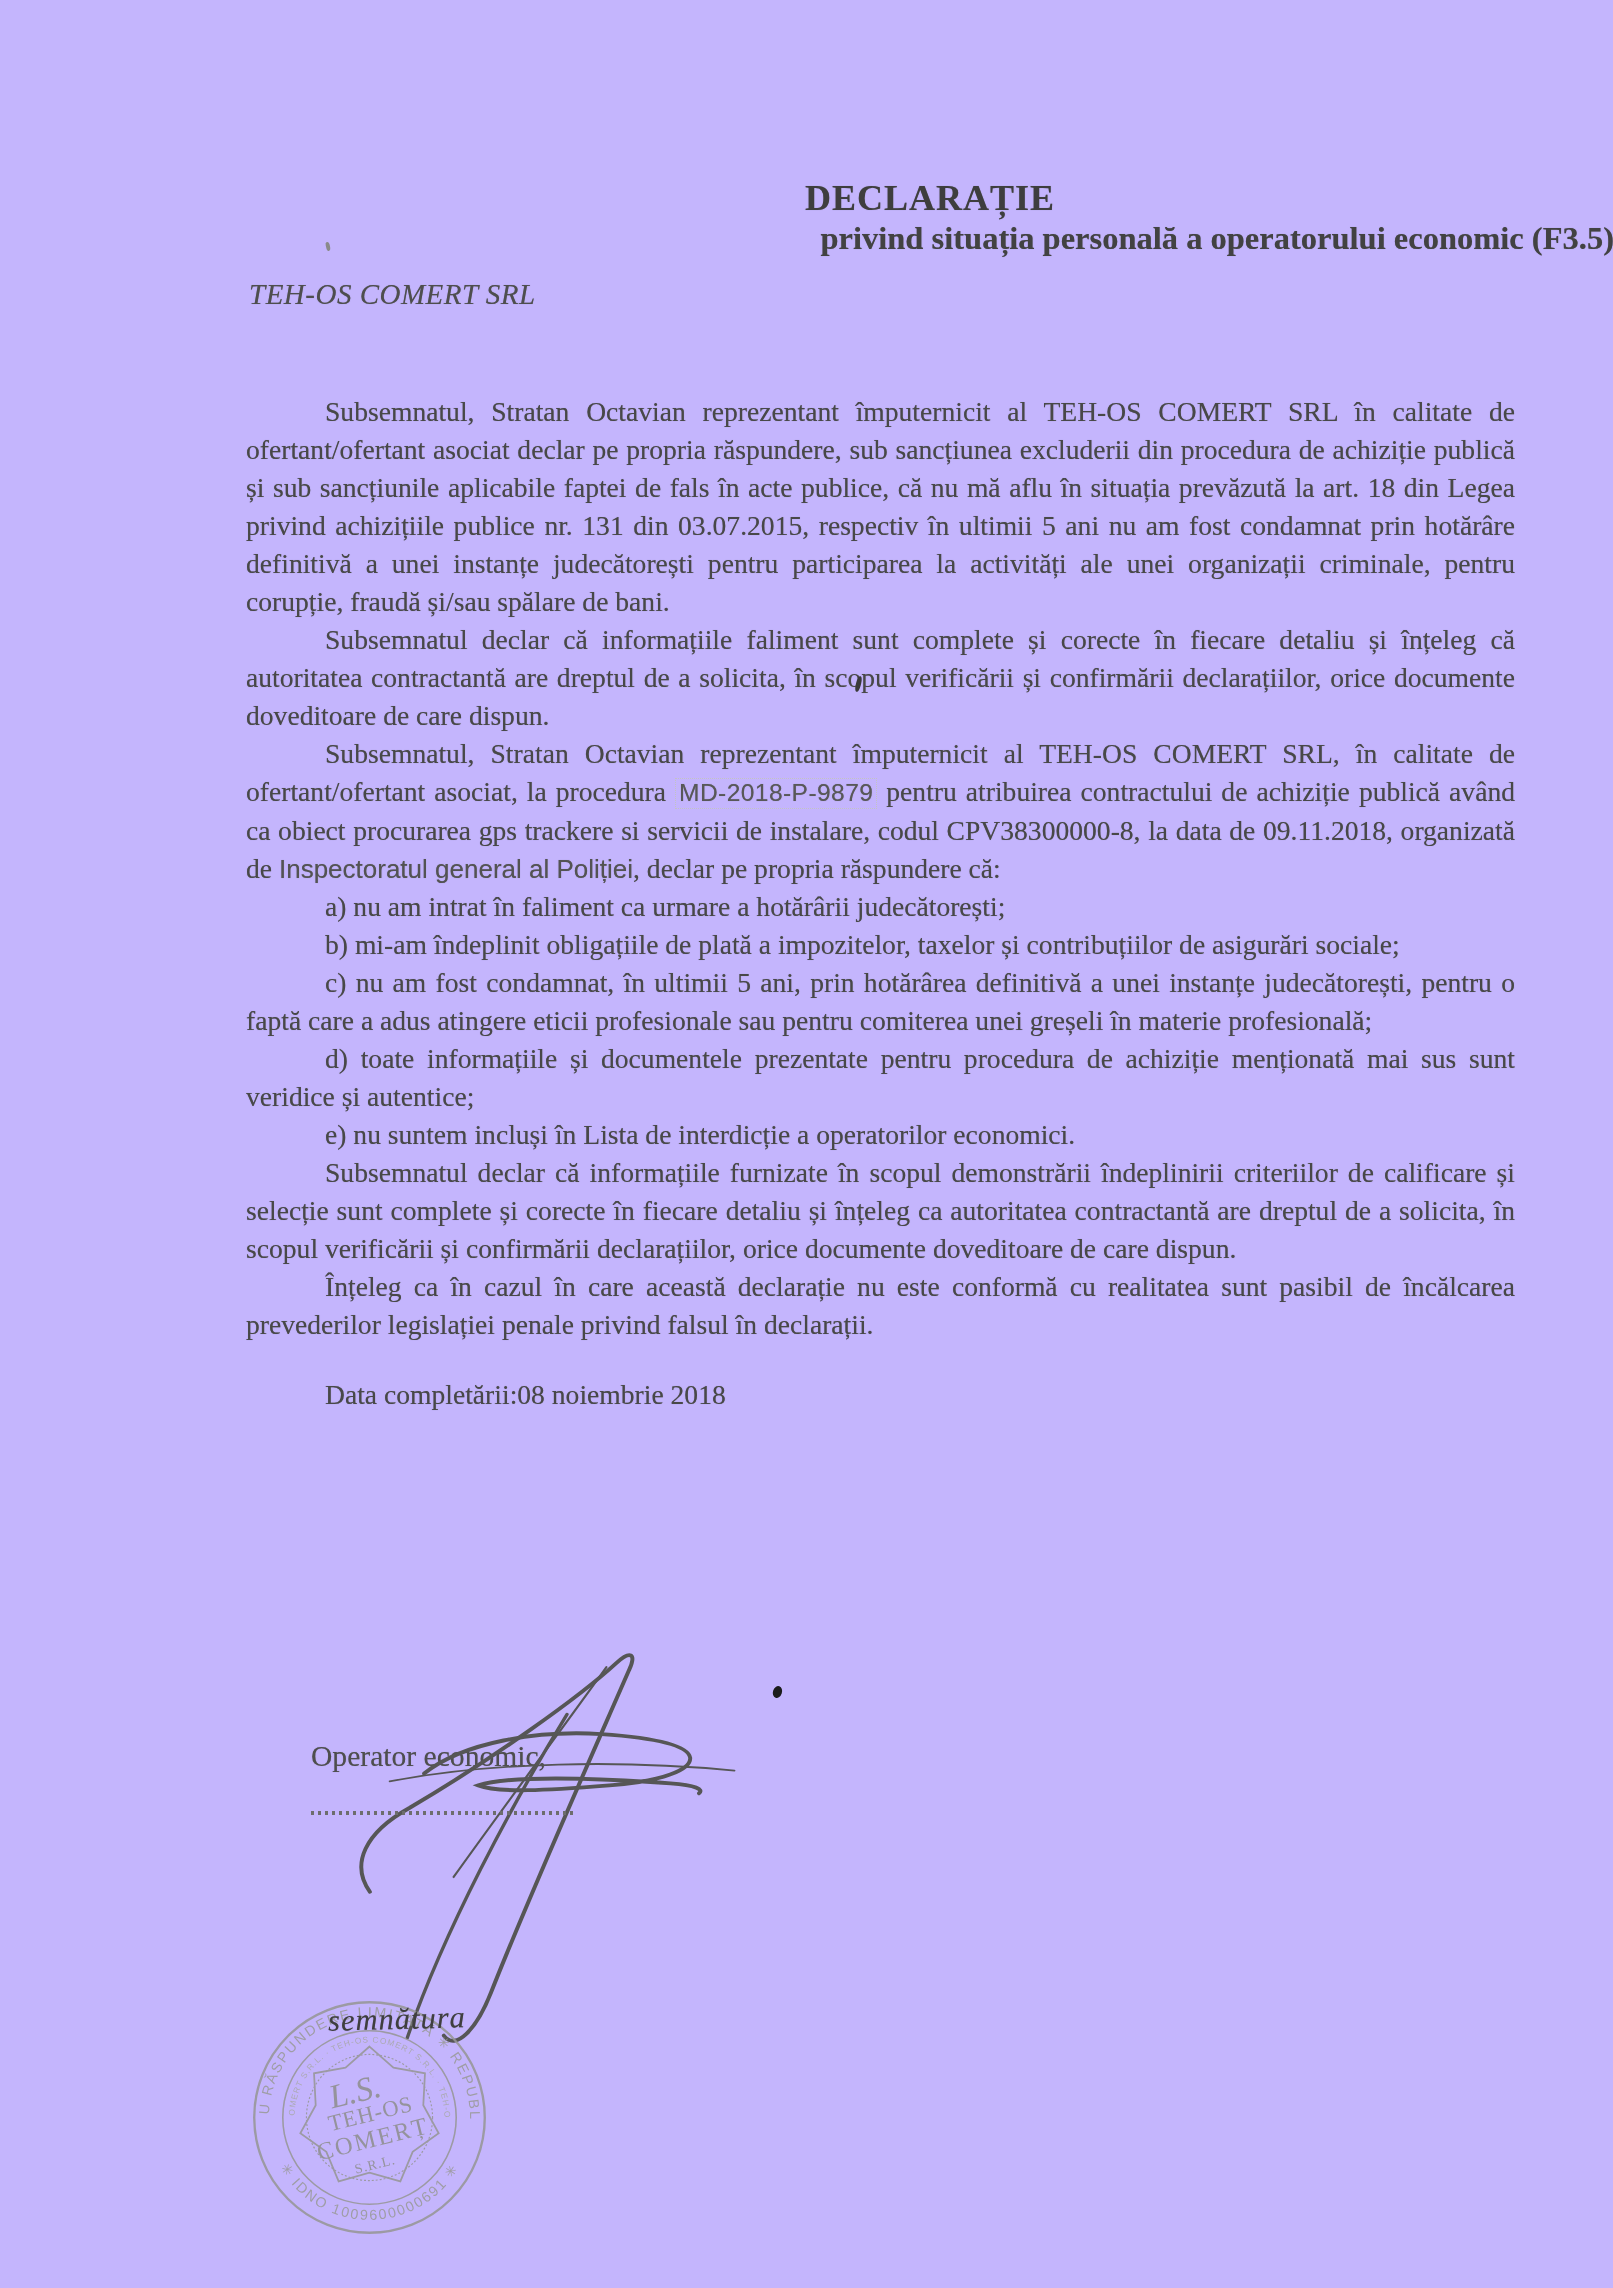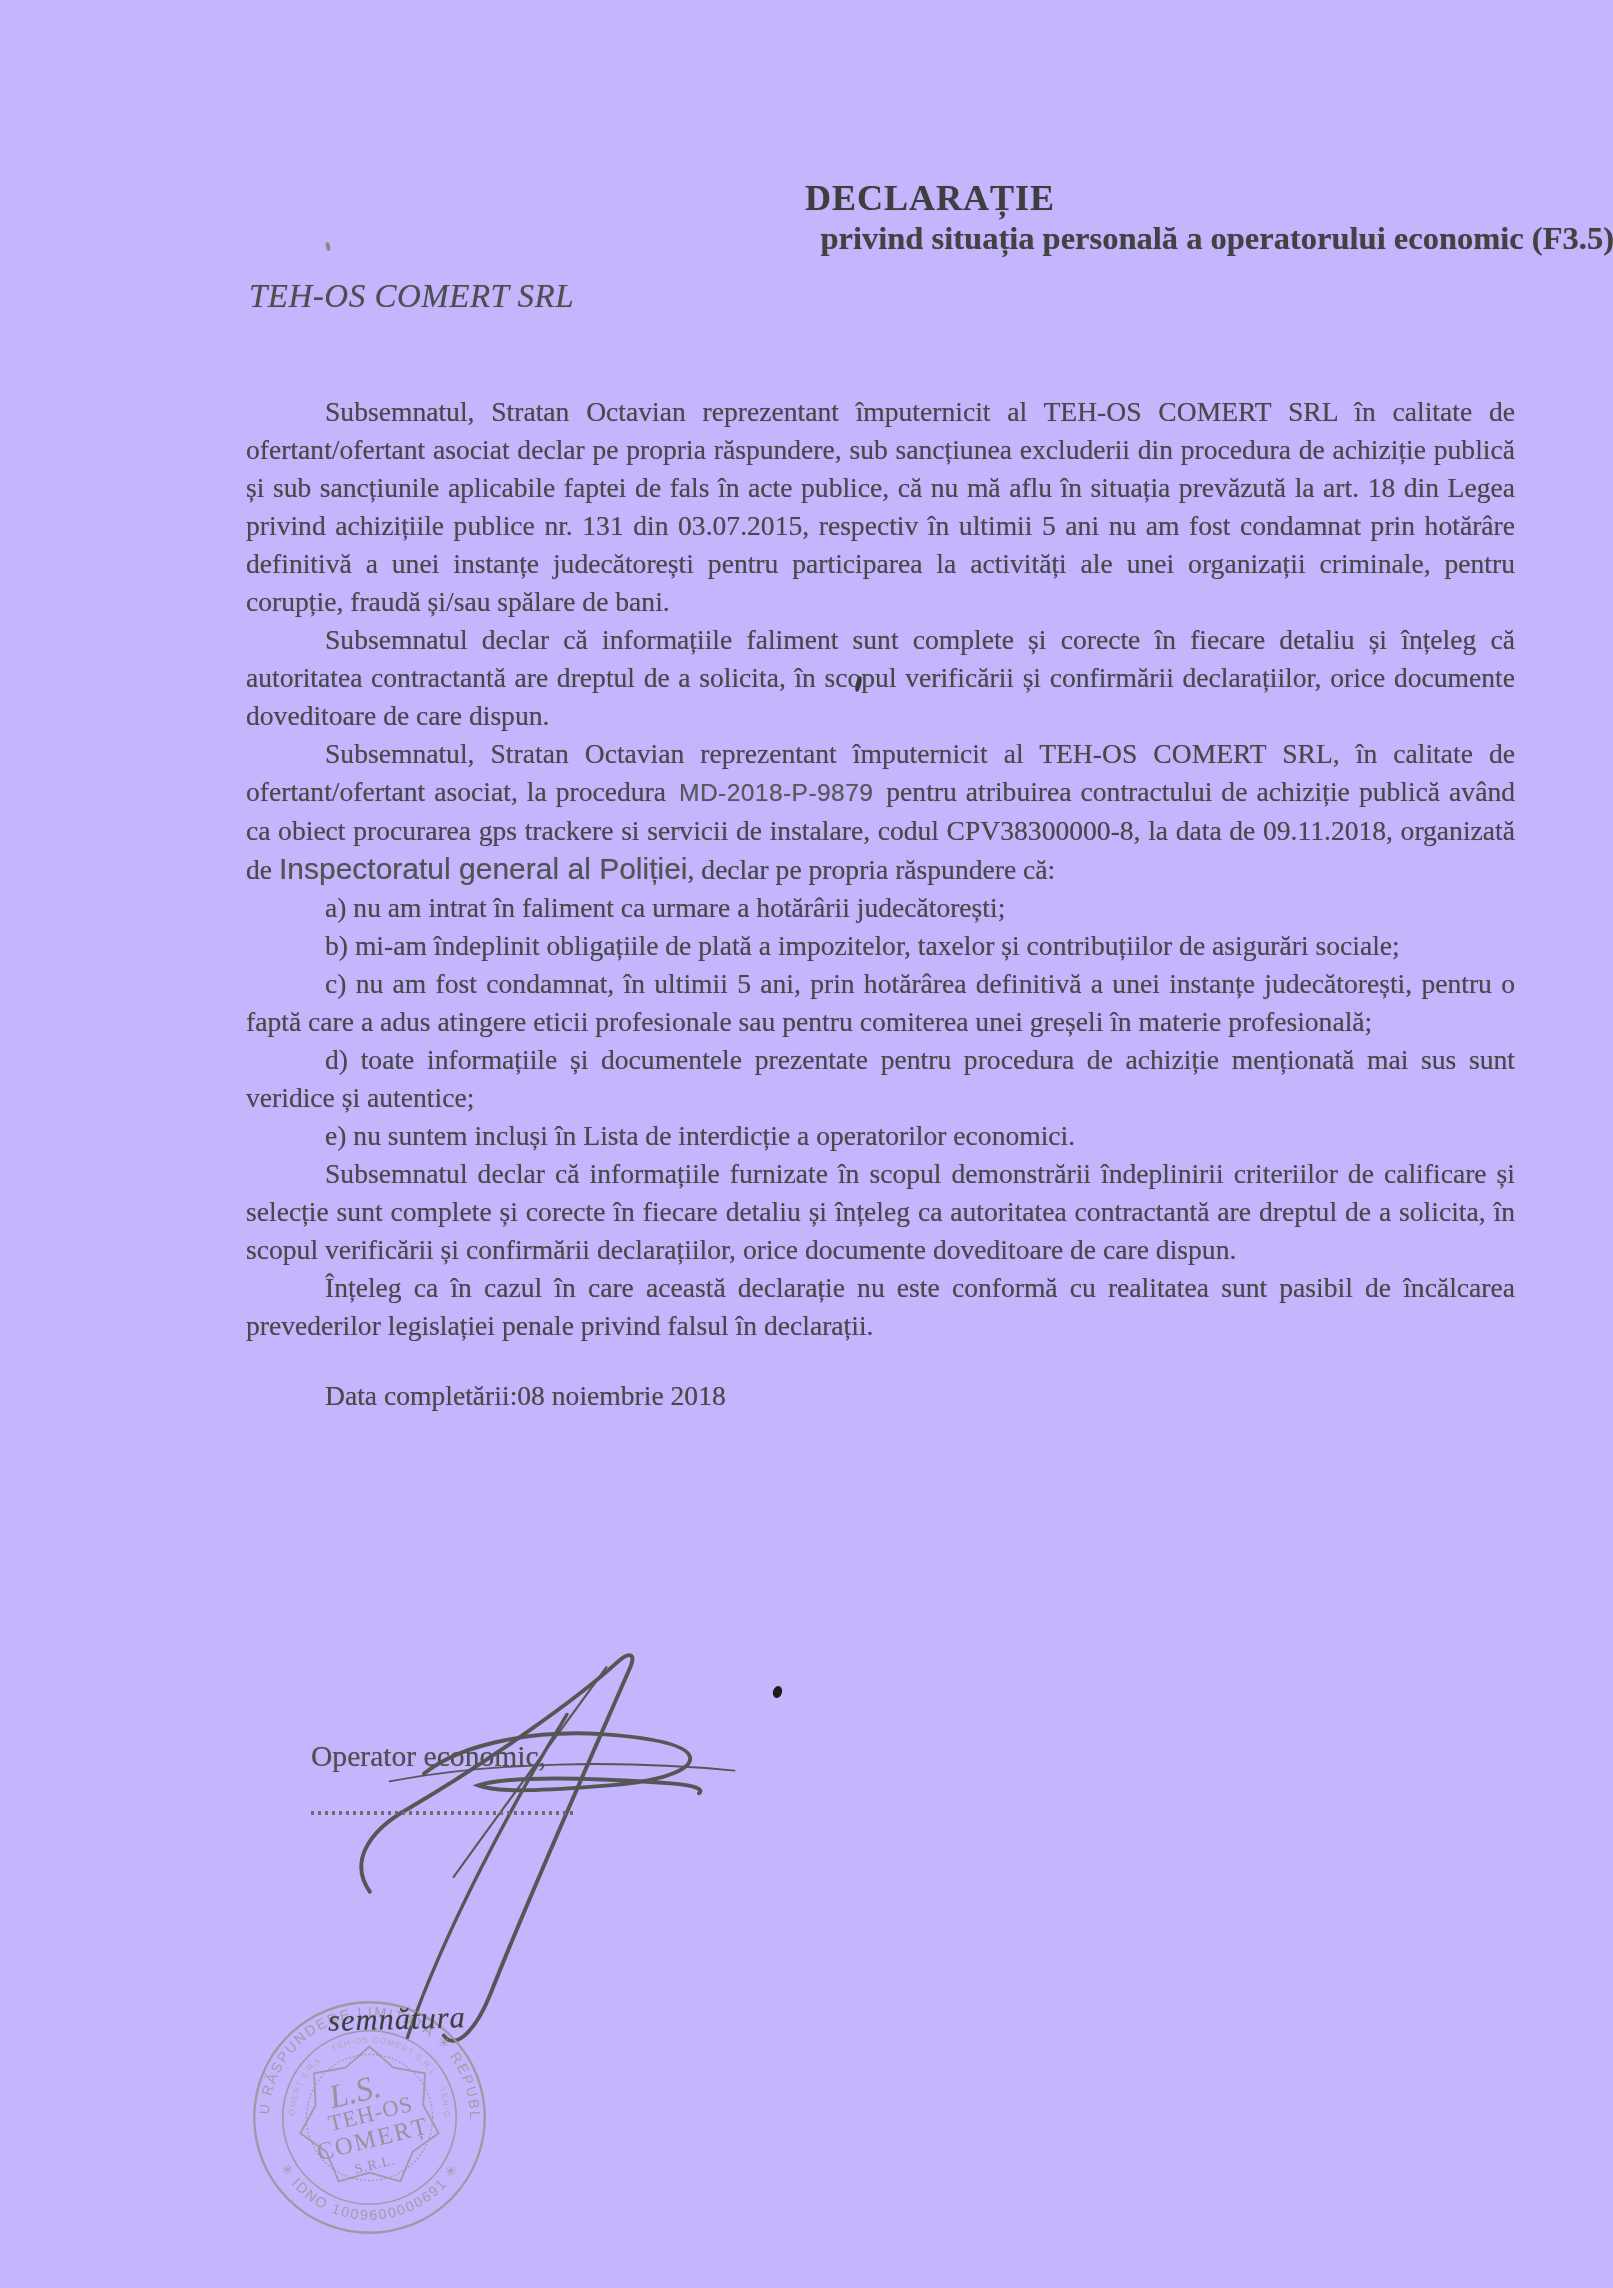--- a/index.html
+++ b/index.html
@@ -20,38 +20,38 @@
     text-align:center;
   }
   .doc-title{
     font-size:36px; font-weight:bold; letter-spacing:1px; color:#3e3e3e;
   }
   .doc-subtitle{
     font-size:32.5px; font-weight:bold; color:#424242; margin-top:1px;text-align:right;
   }
   .company-line{
     position:absolute; left:249px; top:278px;
-    font-style:italic; font-size:33px; color:#4e4e4e; letter-spacing:0.5px;
+    font-style:italic; font-size:29px; color:#4e4e4e; letter-spacing:0.5px;
   }
   .doc-body{
     position:absolute; left:246px; top:393px; width:1269px;
     font-size:27.6px; line-height:38px;
     text-align:justify; text-justify:inter-word;
     color:#484848;
   }
   .para{ margin:0; text-indent:79px; }
   .para.date{ margin-top:31.5px; }
   .field-box{
     font-family:"Liberation Sans","DejaVu Sans",sans-serif;
     font-size:24.6px; color:#585858; letter-spacing:0.4px;
     border:1px dotted #c3c3c3; padding:0 3px 2px 3px;
   }
   .sans-inline{
     font-family:"Liberation Sans","DejaVu Sans",sans-serif;
-    font-size:30px; color:#535353;
+    font-size:26px; color:#535353;
   }
   .operator-label{
     position:absolute; left:311px; top:1740px;
     font-size:29.6px; color:#4e4e4e;
   }
   .dotted-line{
     position:absolute; left:311px; top:1811px; width:266px; height:3.9px;
     background:repeating-linear-gradient(90deg,#6d6d6d 0 3px,transparent 3px 7px);
   }
   .signature-svg{ position:absolute; left:296px; top:1606px; }

